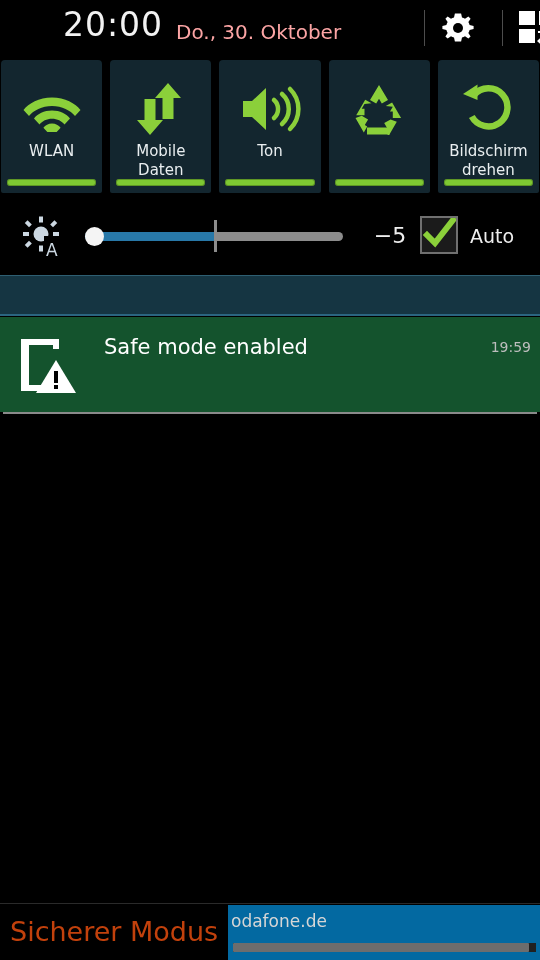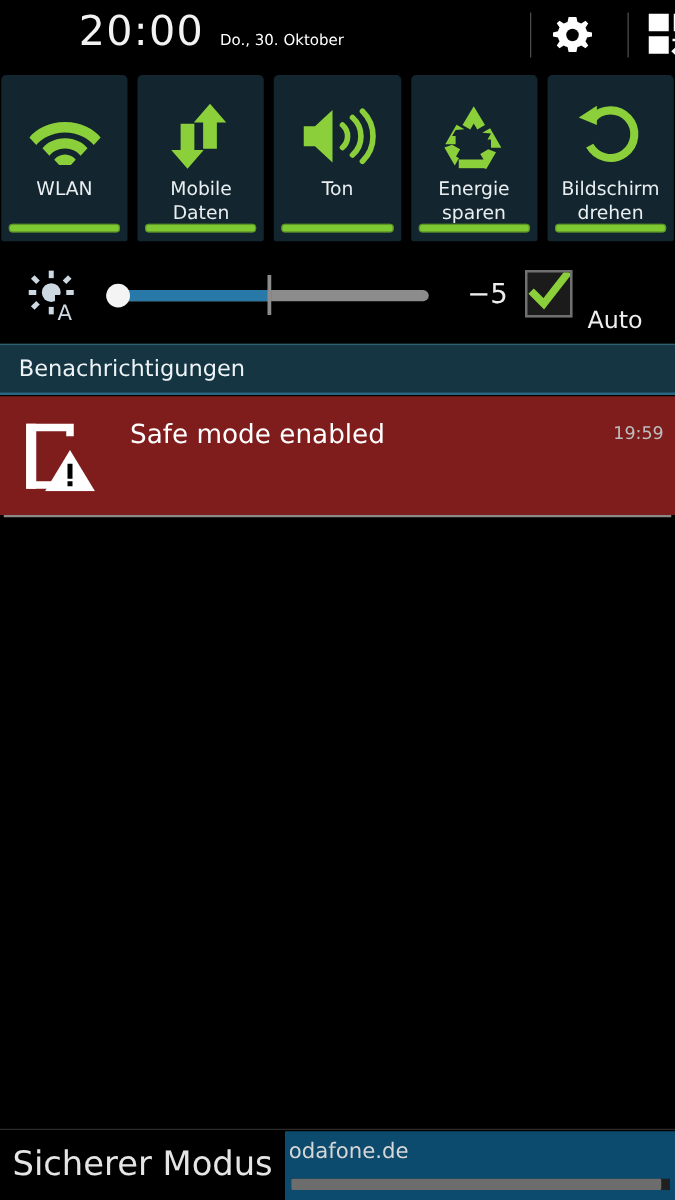--- a/index.html
+++ b/index.html
@@ -35,22 +35,22 @@
     left: 18px; top: 5px;
     color: #f2f2f2;
     font-size: 33px;
     letter-spacing: 1px;
     font-weight: 400;
     line-height: 40px;
   }
   #datelabel {
     position: absolute;
     left: 131px; top: 22px;
-    color: #ffffff;
-    font-size: 12px;
+    color: #fca5a5;
+    font-size: 20px;
     line-height: 20px;
   }
   .sb-divider {
     position: absolute;
     top: 10px;
     width: 1px; height: 36px;
     background: #4d4d4d;
   }
   #sb-div-1 { left: 379px; }
   #sb-div-2 { left: 457px; }
@@ -171,21 +171,20 @@
     background: #1b1b1b;
     border: 2px solid #707070;
     box-sizing: border-box;
   }
   #auto-label {
     position: absolute;
     left: 470px; top: 224px;
     color: #eeeeee;
     font-size: 19px;
     line-height: 24px;
-    margin-top: 20px;
   }
 
   
   #notif-header {
     position: absolute;
     left: 0; top: 275px;
     width: 540px; height: 40px;
     background: #153542;
     border-top: 1px solid #2e5f72;
   }
@@ -201,21 +200,21 @@
     color: #eef4f6;
     font-size: 18px;
     line-height: 24px;
   }
 
   
   #notif-item {
     position: absolute;
     left: 0; top: 317px;
     width: 540px; height: 95px;
-    background: #7f1d1d;
+    background: #14532d;
   }
   #notif-icon {
     position: absolute;
     left: 18px; top: 20px;
     width: 58px; height: 56px;
   }
   #notif-title {
     position: absolute;
     left: 104px; top: 16px;
     color: #ffffff;
@@ -255,21 +254,21 @@
   #bottom-hairline {
     position: absolute;
     left: 0; top: 903px;
     width: 540px; height: 1px;
     background: #2a2a2a;
   }
   #web-panel {
     position: absolute;
     left: 228px; top: 905px;
     width: 312px; height: 55px;
-    background: #0c4a6e;
+    background: #0369a1;
     overflow: hidden;
   }
   #web-url {
     position: absolute;
     left: 3px; top: 5px;
     color: #d6d6d6;
     font-size: 17px;
     line-height: 22px;
     white-space: nowrap;
   }
@@ -282,21 +281,21 @@
   #web-scroll-thumb {
     position: absolute;
     left: 5px; top: 38px;
     width: 296px; height: 9px;
     background: #6d6d6d;
     border-radius: 1px;
   }
   #safemode-badge {
     position: absolute;
     left: 10px; top: 914px;
-    color: #e5e5e5;
+    color: #c2410c;
     font-size: 27px;
     line-height: 36px;
     white-space: nowrap;
     z-index: 5;
   }
 </style>
 </head>
 <body>
 
 <div id="screen">
@@ -371,22 +370,20 @@
       <div class="tile-icon">
         <svg width="56" height="52" viewBox="0 0 56 52">
           <path fill="#8bd03a" d="M28 2 l9 15 -6.2 3.6 -2.8 -4.8 -2.8 4.8 -6.2 -3.6 z"></path>
           <path fill="#8bd03a" d="M20.5 20.3 l-6.3 -3.6 -9 15.6 8.3 0 0 -6.6 -2.8 0 2.8 -4.8 z"></path>
           <path fill="#8bd03a" d="M41.8 23.7 l-2.8 4.8 2.8 0 0 6.6 8.3 0 -9 -15.6 -6.3 3.6 z"></path>
           <path fill="#8bd03a" d="M4.5 35 l8.3 14.4 3.4 -5.9 -2.4 -1.4 3.3 -5.7 -6.4 -3.7 z"></path>
           <path fill="#8bd03a" d="M16 44.5 l0 7.0 22.5 0 0 -7.0 z"></path>
           <path fill="#8bd03a" d="M39.6 36.4 l-6.4 3.7 3.3 5.7 -2.4 1.4 3.4 5.9 8.3 -14.4 z"></path>
         </svg>
       </div>
-      <div class="tile-label">Energie
-sparen</div>
       <div class="tile-underline"></div>
     </div>
 
     <div class="tile">
       <div class="tile-icon">
         <svg width="54" height="52" viewBox="0 0 54 52">
           <path fill="none" stroke="#8bd03a" stroke-width="6.5" stroke-linecap="butt" d="M13 12 A19 19 0 1 1 10.8 33.5"></path>
           <path fill="#8bd03a" d="M16.5 1.5 L16.5 17 L2 11 z"></path>
         </svg>
       </div>
@@ -426,21 +423,20 @@
   <div id="bright-value">−5</div>
 
   <div id="auto-checkbox">
     <svg width="34" height="34" viewBox="0 0 34 34">
       <path fill="none" stroke="#8bd03a" stroke-width="6" stroke-linecap="square" d="M5 17 L13 25 L31 2"></path>
     </svg>
   </div>
   <div id="auto-label">Auto</div>
 
   <div id="notif-header">
-    <div id="notif-header-title">Benachrichtigungen</div>
     <div id="notif-header-line"></div>
   </div>
 
   <div id="notif-item">
     <div id="notif-icon">
       <svg width="58" height="56" viewBox="0 0 58 56">
         <path fill="#ffffff" d="M3 2 h38 v10 h-6 V8 H9 v40 h26 v-4 h6 v10 H3 z"></path>
         <path fill="#ffffff" d="M3 2 h8 v52 h-8 z"></path>
         <path fill="#ffffff" d="M38 23 L58 56 H18 z"></path>
         <rect x="36" y="34" width="4" height="12" fill="#000000"></rect>

